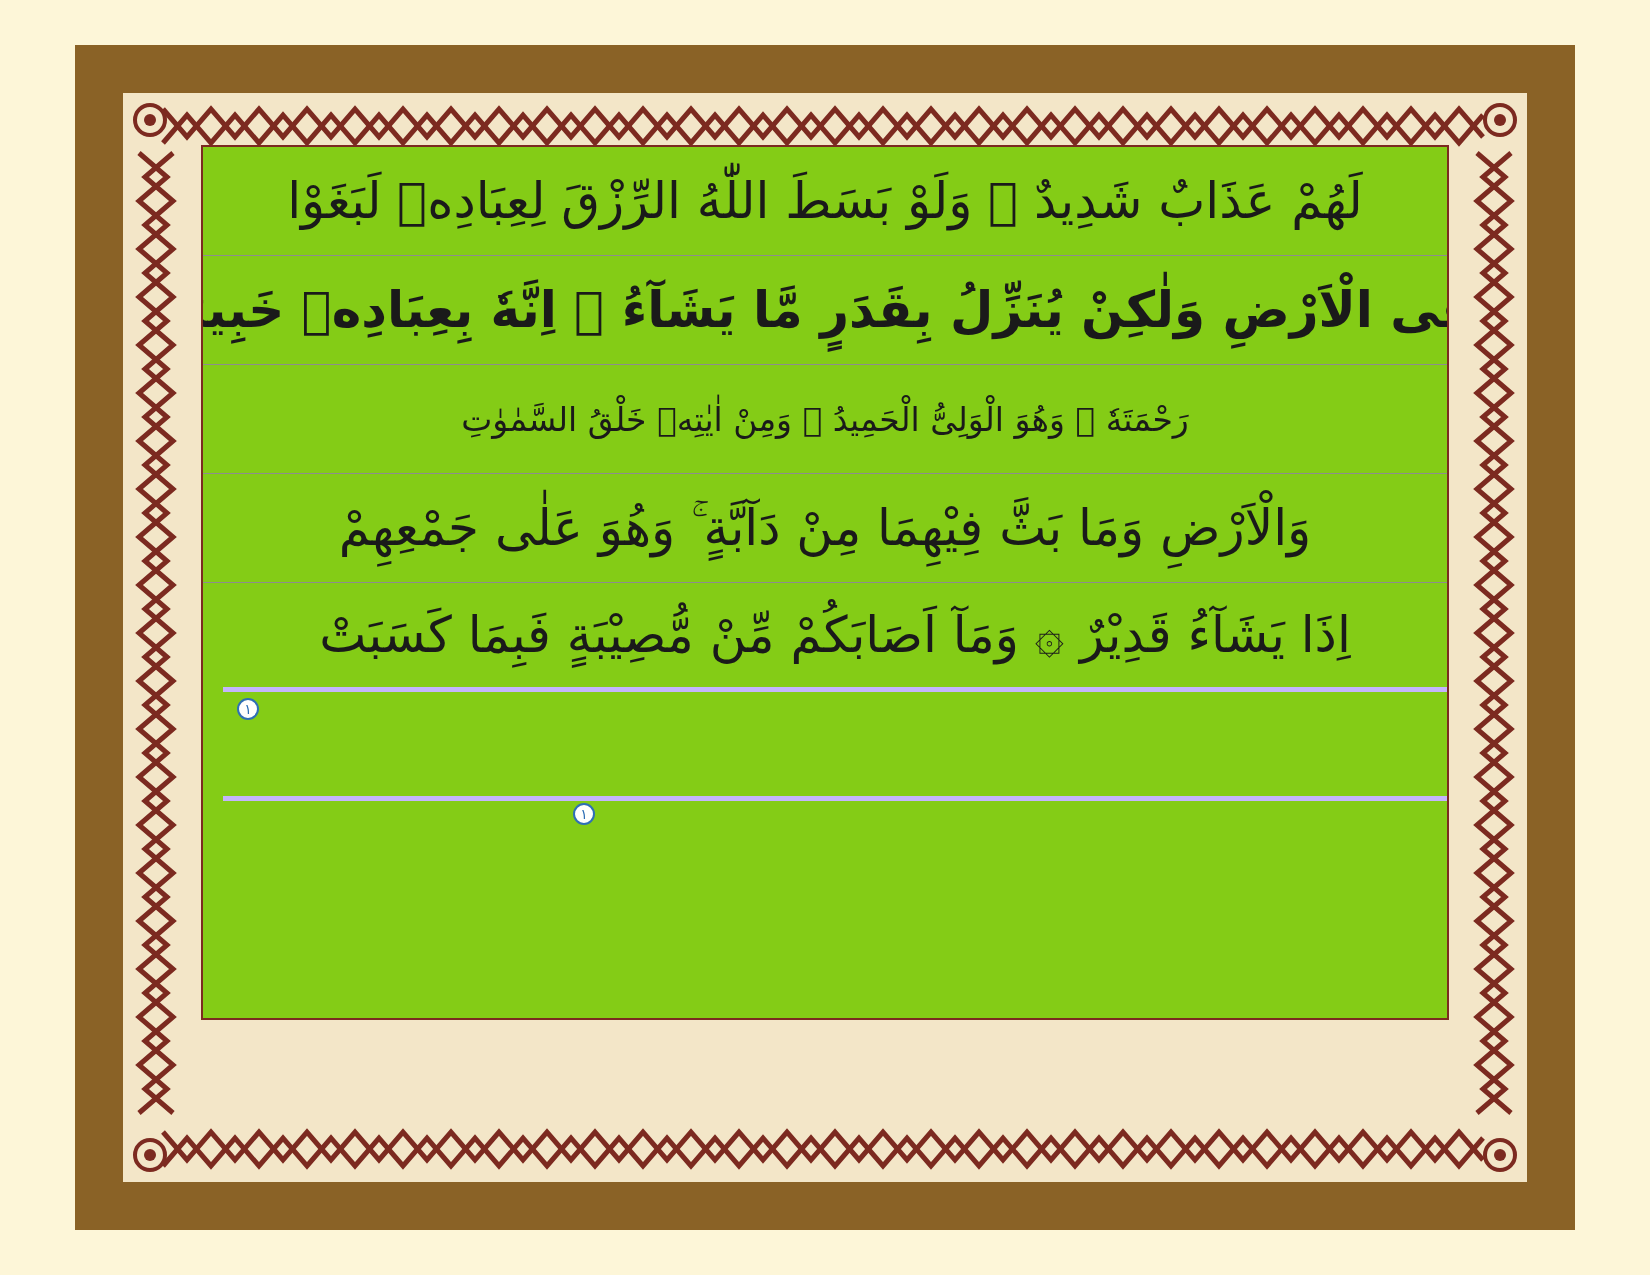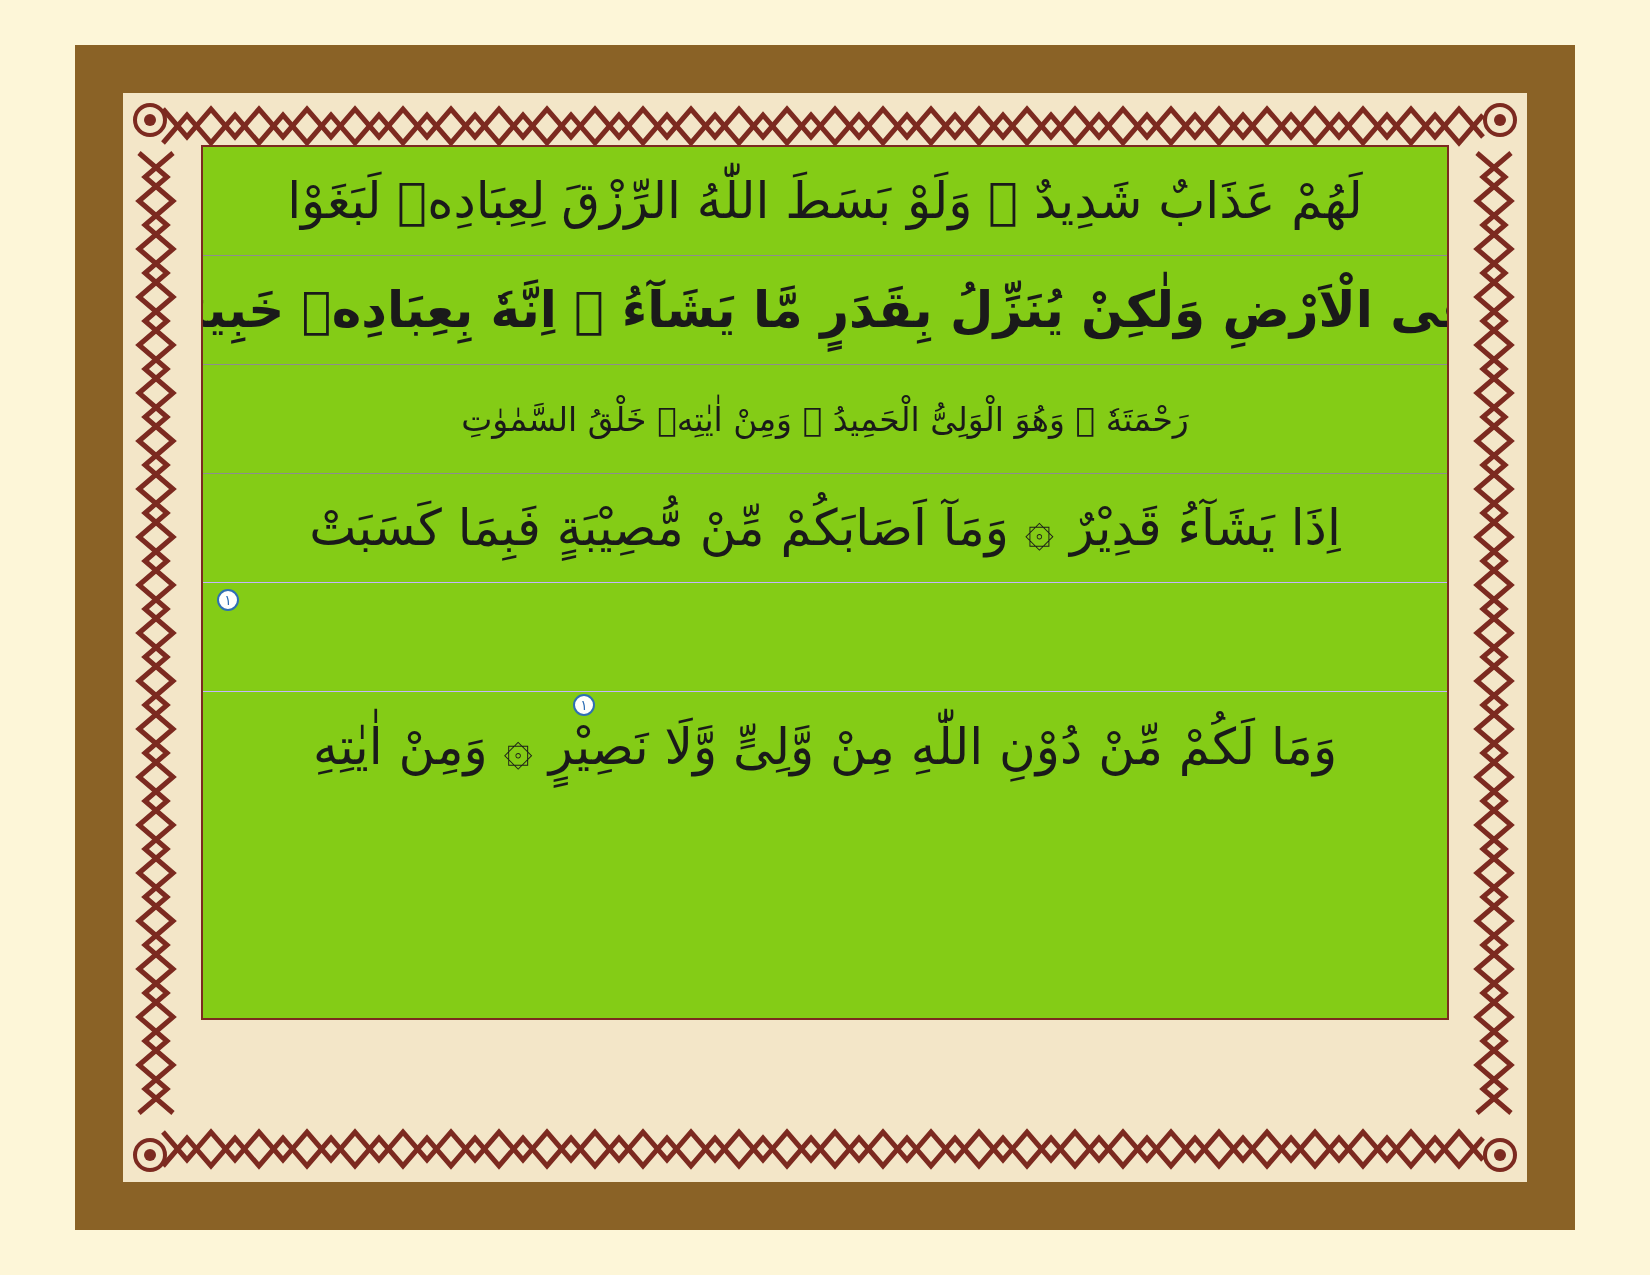--- a/index.html
+++ b/index.html
@@ -87,21 +87,21 @@
     box-sizing: border-box;
     border-bottom: 1px solid #8d8d8d;
     height: 109px;
     display: flex;
     align-items: center;
     justify-content: center;
     direction: rtl;
     padding: 0 10px;
   }
   .line:last-child { border-bottom: none; }
-  .line.rule-blue { border-bottom: 1px solid #c4b5fd; }
+  .line.rule-blue { border-bottom: 5px solid #c4b5fd; margin-left: 20px; }
 
   .line-text {
     font-family: "DejaVu Sans", sans-serif;
     direction: rtl;
     unicode-bidi: bidi-override;
     white-space: nowrap;
     font-size: 52px;
     line-height: 1.0;
     color: #1a1a1a;
     letter-spacing: 0px;
@@ -172,29 +172,31 @@
 
       <div class="line l2">
         <span class="line-text">فِى الْاَرْضِ وَلٰكِنْ يُنَزِّلُ بِقَدَرٍ مَّا يَشَآءُ ۖ اِنَّهٗ بِعِبَادِهٖ خَبِيرٌ</span>
       </div>
 
 
       <div class="line l4">
         <span class="line-text">رَحْمَتَهٗ ۚ وَهُوَ الْوَلِىُّ الْحَمِيدُ ۞ وَمِنْ اٰيٰتِهٖ خَلْقُ السَّمٰوٰتِ</span>
       </div>
 
+      <div class="line l5">
+        <span class="line-text">وَالْاَرْضِ وَمَا بَثَّ فِيْهِمَا مِنْ دَآبَّةٍ ۚ وَهُوَ عَلٰى جَمْعِهِمْ</span>
+      </div>
 
       <div class="line l6 rule-blue">
         <span class="line-text">اِذَا يَشَآءُ قَدِيْرٌ ۞ وَمَآ اَصَابَكُمْ مِّنْ مُّصِيْبَةٍ فَبِمَا كَسَبَتْ</span>
       </div>
 
       <div class="line l7 rule-blue">
         <span class="footnote-marker" style="left:14px; top:6px;">١</span>
       </div>
 
       <div class="line l8">
         <span class="footnote-marker" style="left:370px; top:2px;">١</span>
-        <span class="line-text">وَمَا لَكُمْ مِّنْ دُوْنِ اللّٰهِ مِنْ وَّلِىٍّ وَّلَا نَصِيْرٍ ۞ وَمِنْ اٰيٰتِهِ</span>
       </div>
 
     </div>
   </div>
 </div>
 
 </body></html>

